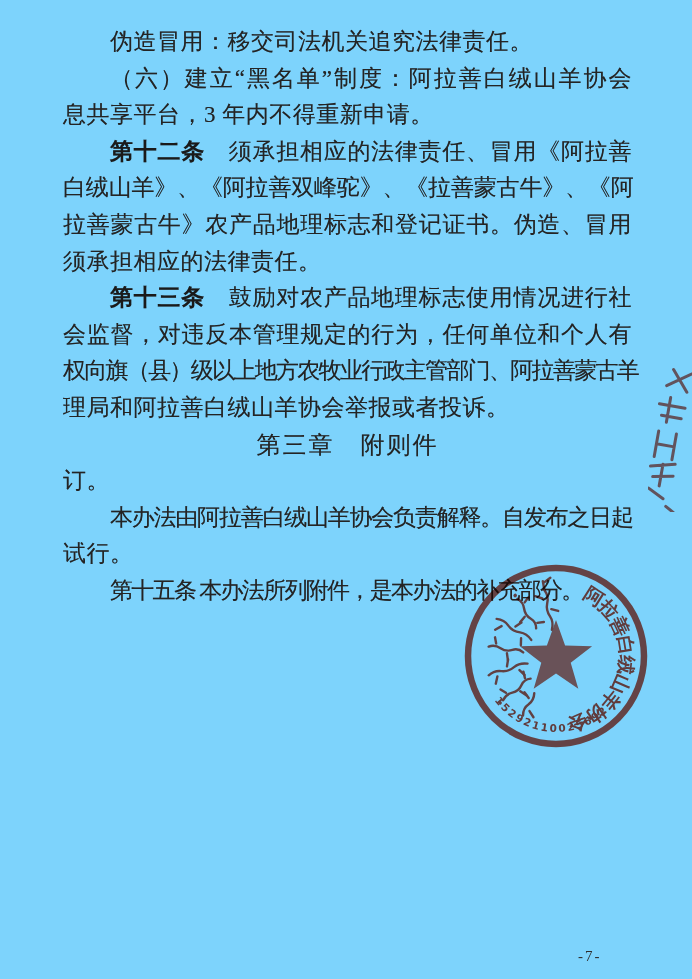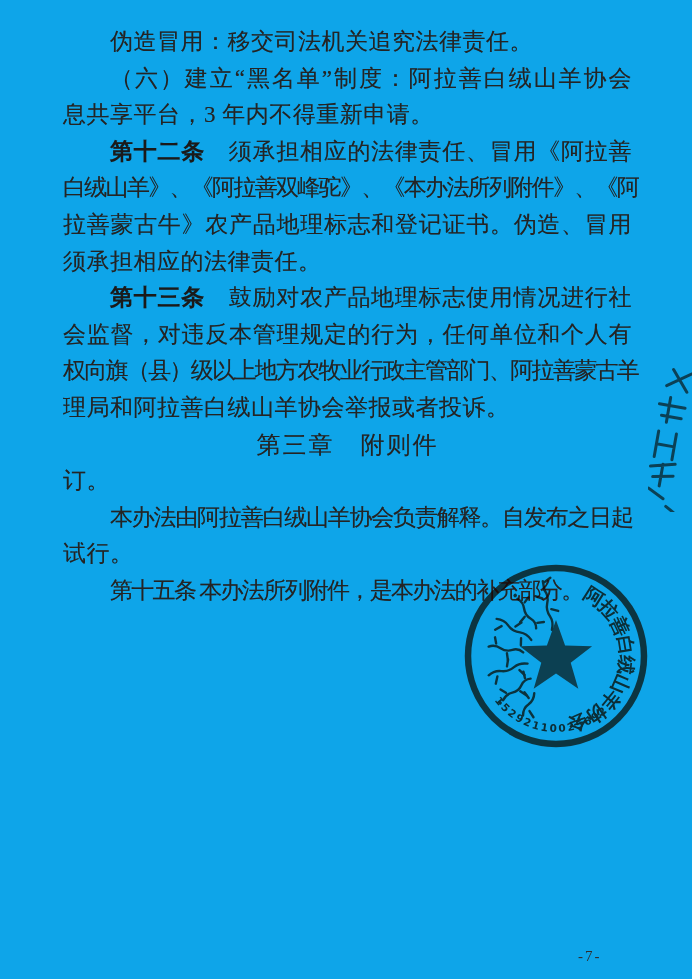--- a/index.html
+++ b/index.html
@@ -5,21 +5,21 @@
   * { margin: 0; padding: 0; box-sizing: border-box; }
   html, body { width: 692px; height: 979px; }
   body {
     background: #e8e8e8;
     font-family: "Liberation Serif", "DejaVu Serif", serif;
   }
   .page {
     position: relative;
     width: 692px;
     height: 979px;
-    background: #0ea5e9;
+    background: #7dd3fc;
     overflow: hidden;
     color: #222;
   }
   .content {
     position: absolute;
     left: 63px;
     top: 24px;
     width: 569px;
   }
   .line {
@@ -90,21 +90,21 @@
 </head>
 <body>
 
 <div class="page">
 
   <div class="content">
     <div class="line ind"><b></b><span>伪造冒用：移交司法机关追究法律责任。</span></div>
     <div class="line ind j"><b></b><span>（六）建立“黑名单”制度：阿拉善白绒山羊协会</span></div>
     <div class="line"><b></b><span>息共享平台，3 年内不得重新申请。</span></div>
     <div class="line ind j"><b>第十二条</b><span>　须承担相应的法律责任、冒用《阿拉善</span></div>
-    <div class="line tA j"><b></b><span>白绒山羊》、《阿拉善双峰驼》、《本办法所列附件》、《阿</span></div>
+    <div class="line tA j"><b></b><span>白绒山羊》、《阿拉善双峰驼》、《拉善蒙古牛》、《阿</span></div>
     <div class="line j"><b></b><span>拉善蒙古牛》农产品地理标志和登记证书。伪造、冒用</span></div>
     <div class="line"><b></b><span>须承担相应的法律责任。</span></div>
     <div class="line ind j"><b>第十三条</b><span>　鼓励对农产品地理标志使用情况进行社</span></div>
     <div class="line j"><b></b><span>会监督，对违反本管理规定的行为，任何单位和个人有</span></div>
     <div class="line tA j"><b></b><span>权向旗（县）级以上地方农牧业行政主管部门、阿拉善蒙古羊</span></div>
     <div class="line"><b></b><span>理局和阿拉善白绒山羊协会举报或者投诉。</span></div>
     <div class="line head"><span>第三章　附则件</span></div>
     <div class="line"><b></b><span>订。</span></div>
     <div class="line ind tB j"><b></b><span>本办法由阿拉善白绒山羊协会负责解释。自发布之日起</span></div>
     <div class="line"><b></b><span>试行。</span></div>

